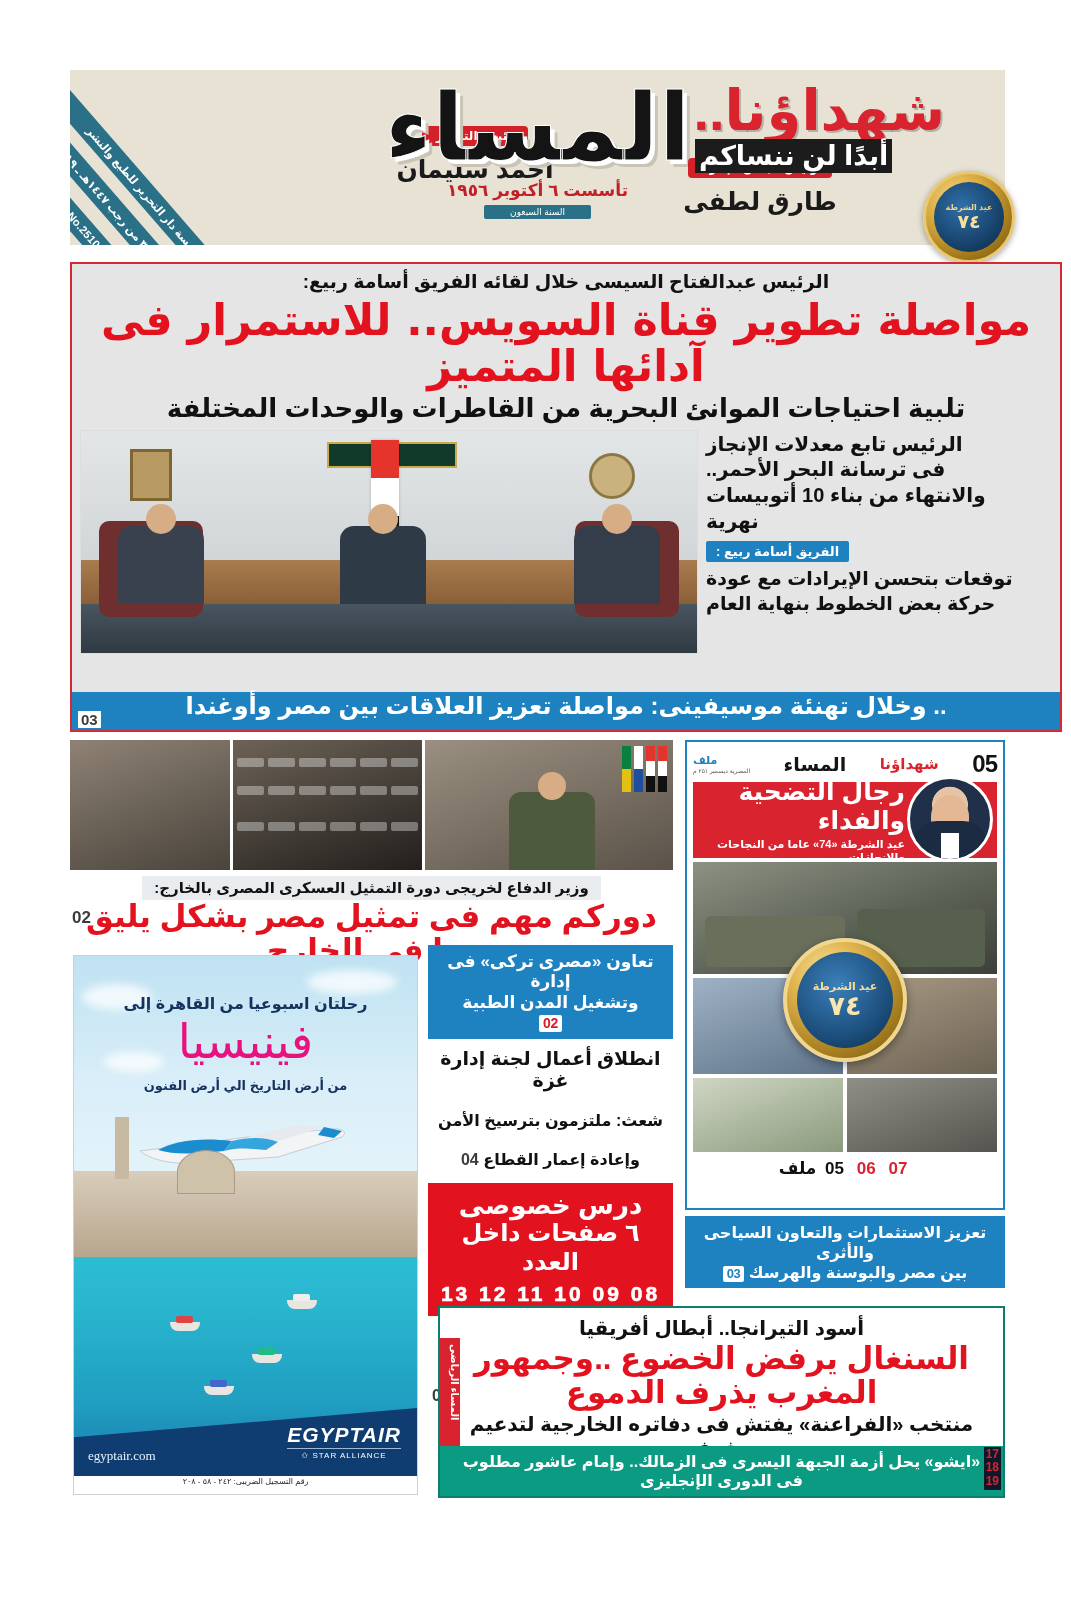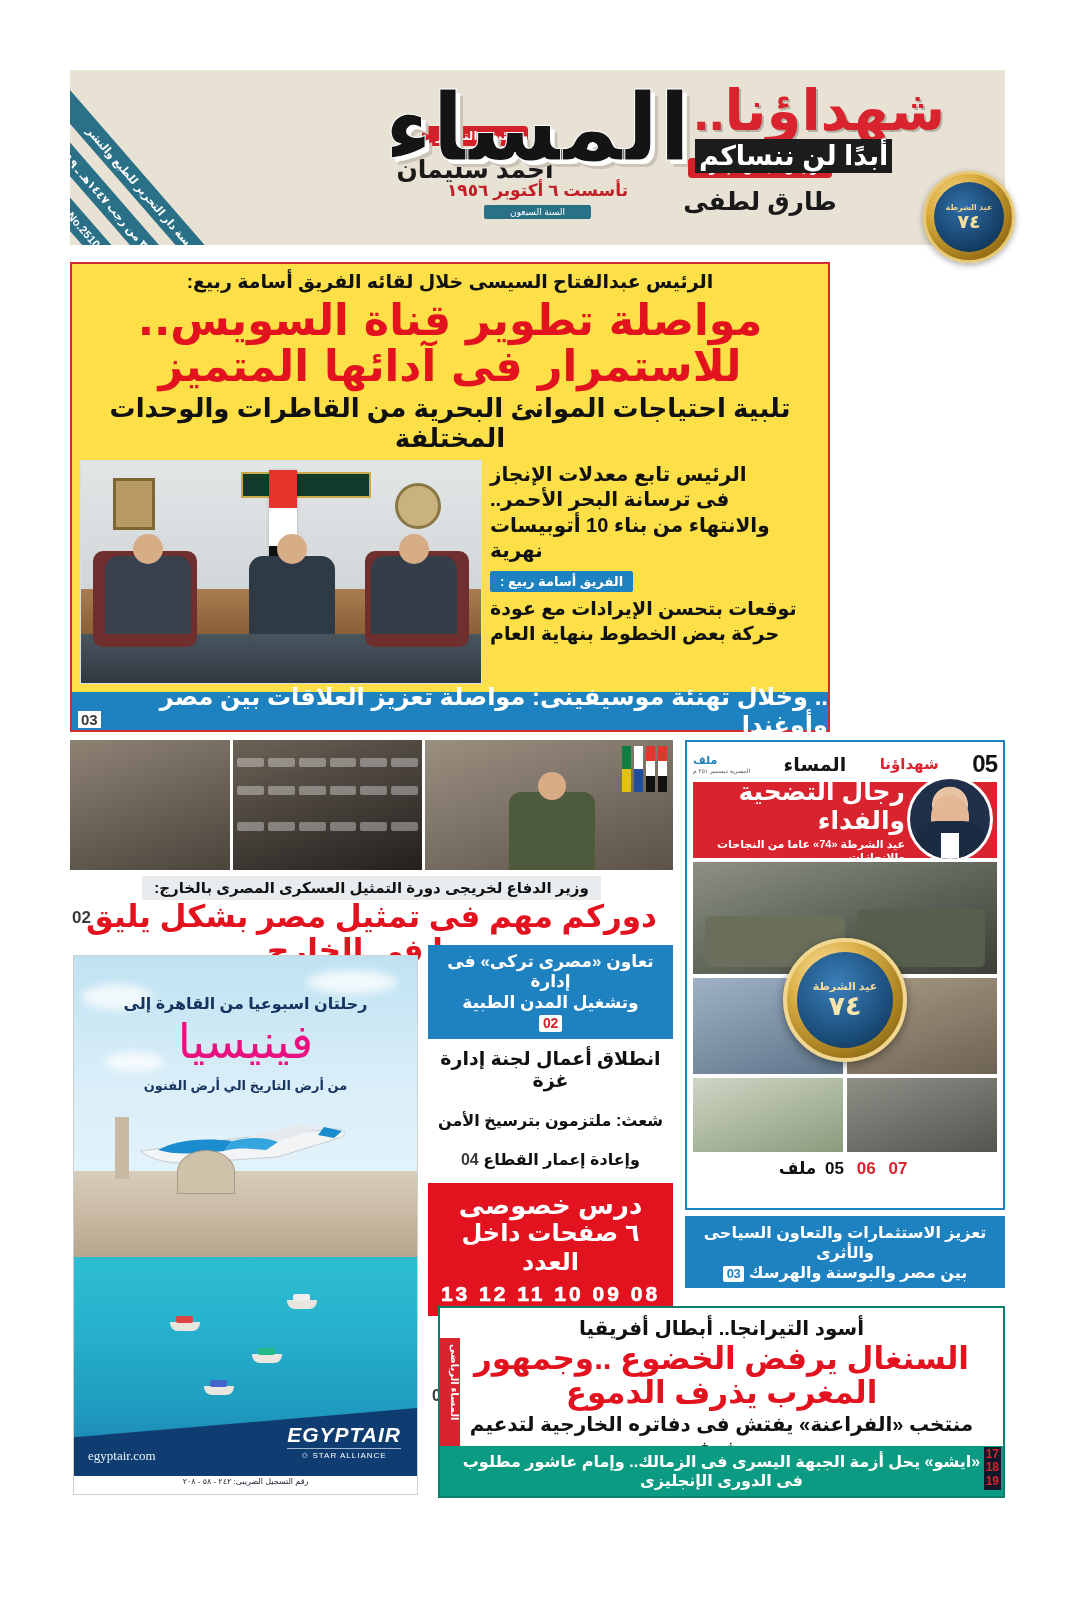--- a/index.html
+++ b/index.html
@@ -74,37 +74,37 @@
   .police-emblem .inner {
     width:70px;height:70px;border-radius:50%;
     background: radial-gradient(circle at 40% 35%, #2f6fa8, #143d63 70%, #0b2640);
     display:flex;align-items:center;justify-content:center;flex-direction:column;color:#f3d388;
   }
   .police-emblem .e-top { font-size:8px; font-weight:bold; }
   .police-emblem .e-num { font-size:19px; font-weight:bold; color:#f6e0a0; line-height:1; }
 
   
   .lead-box {
-    position:absolute; left:70px; top:262px; width:760px; height:470px;
-    border:2px solid #d42a33; background:#fde047;
+    position:absolute; left:70px; top:262px; width:992px; height:470px;
+    border:2px solid #d42a33; background:#e5e5e5;
   }
   .kicker {
     text-align:center; font-size:19px; font-weight:bold; color:#111; padding:6px 14px 2px;
     letter-spacing:-.3px;
   }
   .lead-head {
     text-align:center; color:#e2121f; font-weight:bold; font-size:43px; line-height:1.08;
     padding:2px 10px 0; letter-spacing:-1.5px;
     font-family:"DejaVu Sans", sans-serif;
   }
   .lead-sub {
     text-align:center; color:#111; font-weight:bold; font-size:26px; line-height:1.15;
     padding:4px 14px 6px; letter-spacing:-.8px;
   }
-  .lead-body { position:relative; display:flex; padding:0 8px 8px 8px; gap:8px; height:232px;}
+  .lead-body { position:relative; display:flex; padding:0 24px 8px 8px; gap:8px; height:232px;}
   .lead-left { width:330px; text-align:left; padding-top:2px; }
   .lead-left p { font-size:20px; font-weight:bold; color:#111; line-height:1.28; }
   .blue-pill {
     display:inline-block; background:#1f82c0; color:#fff; font-size:13px; font-weight:bold;
     padding:3px 10px; margin:7px 0 5px; border-radius:2px;
   }
   .lead-left .quote { font-size:19px; line-height:1.3; }
   .lead-photo {
     flex:1; background:
       linear-gradient(180deg,#cdd3d8 0%,#bfc6cc 42%,#9a6f49 43%,#8d6541 64%,#4d5a64 65%,#3b4650 100%);
@@ -121,21 +121,21 @@
   .lp-p { position:absolute; bottom:22%; width:86px; height:78px; border-radius:14px 14px 0 0; background:#2b3542;}
   .lp-p.a { left:6%; background:#38414d;}
   .lp-p.b { left:42%; background:#2f3a47;}
   .lp-p.c { right:6%; background:#343e4a;}
   .lp-head { position:absolute; top:-22px; left:50%; transform:translateX(-50%); width:30px;height:30px;border-radius:50%; background:#d7ad86;}
   .lp-chair { position:absolute; bottom:16%; width:104px;height:96px;border-radius:10px;background:#6f2f2f;}
   .lp-chair.a{left:3%;} .lp-chair.c{right:3%;}
 
   .bottom-strip {
     position:absolute; left:0; right:0; bottom:0; height:38px; background:#1f82c0; color:#fff;
-    display:flex; align-items:center; justify-content:center; font-weight:bold; font-size:24px;
+    display:flex; justify-content:center; font-weight:bold; font-size:24px;
     letter-spacing:-.5px;
   }
   .strip-page {
     position:absolute; left:6px; bottom:2px; color:#3b3b3b; font-size:15px; font-weight:bold;
     background:#fff; padding:0 3px;
   }
 
   
   .def-photos { position:absolute; left:70px; top:740px; width:352px; height:130px; display:flex; gap:3px;}
   .def-photo-a { flex:1; background:linear-gradient(160deg,#6d6256,#3f3a34 60%,#241f1b);position:relative;overflow:hidden;}

